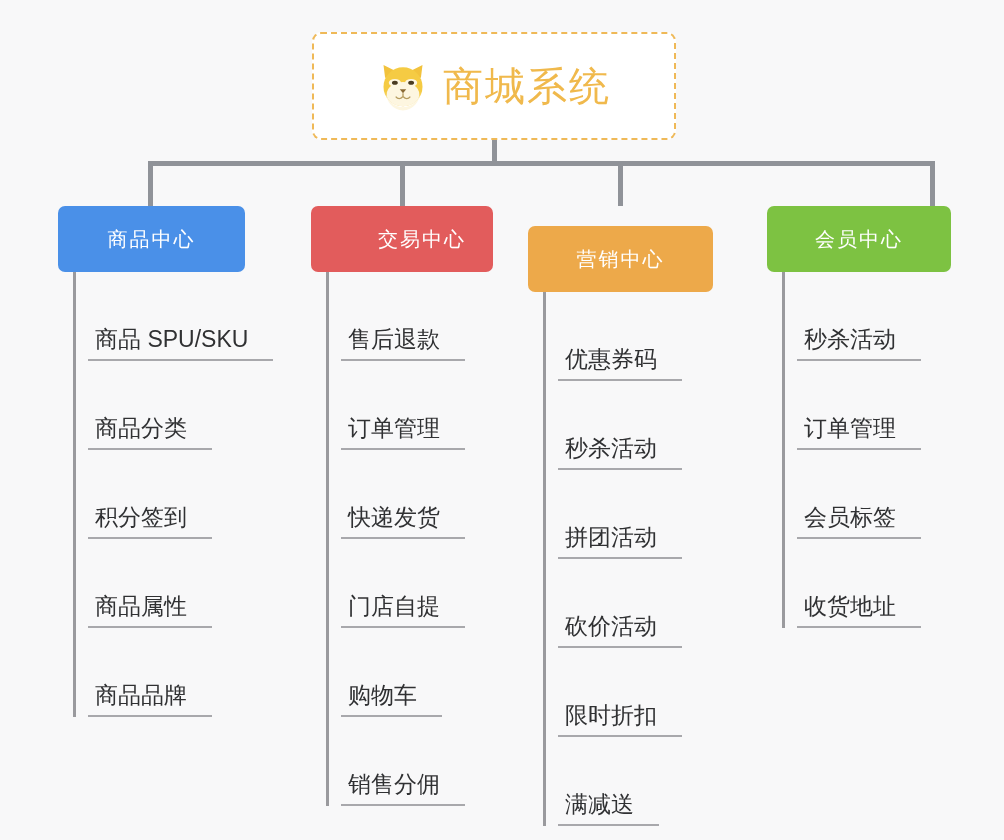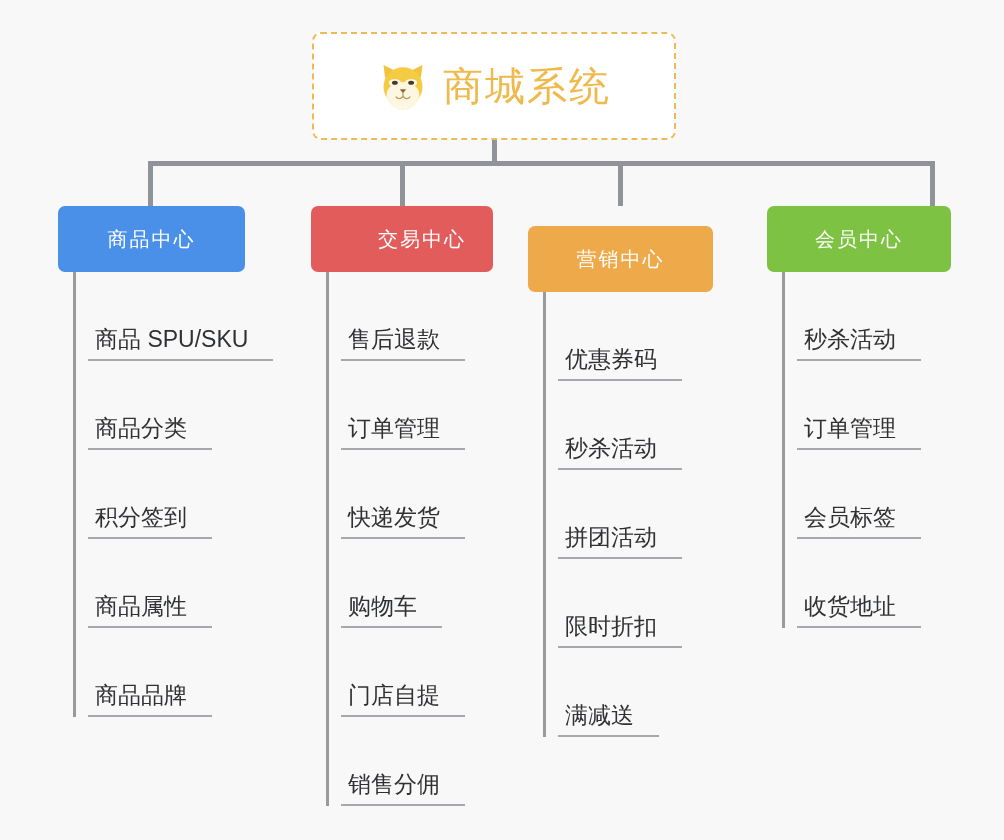--- a/index.html
+++ b/index.html
@@ -211,28 +211,28 @@
           </div>
           <div class="leaf">
             <span class="leaf-label">订单管理</span>
             <div class="leaf-rule" style="width: 124px;"></div>
           </div>
           <div class="leaf">
             <span class="leaf-label">快递发货</span>
             <div class="leaf-rule" style="width: 124px;"></div>
           </div>
           <div class="leaf">
+            <span class="leaf-label">门店自提</span>
+            <div class="leaf-rule" style="width: 124px;"></div>
+          </div>
+          <div class="leaf">
             <span class="leaf-label">购物车</span>
             <div class="leaf-rule" style="width: 101px;"></div>
           </div>
           <div class="leaf">
-            <span class="leaf-label">门店自提</span>
-            <div class="leaf-rule" style="width: 124px;"></div>
-          </div>
-          <div class="leaf">
             <span class="leaf-label">销售分佣</span>
             <div class="leaf-rule" style="width: 124px;"></div>
           </div>
         </div>
       </div>
       <div class="branch" style="left: 528px; width: 185px; margin-top: 20px;">
         <div class="branch-header" style="background: rgb(237, 169, 74); width: 185px;">营销中心</div>
         <div class="leaf-list">
           <div class="leaf">
             <span class="leaf-label">优惠券码</span>
@@ -240,20 +240,24 @@
           </div>
           <div class="leaf">
             <span class="leaf-label">秒杀活动</span>
             <div class="leaf-rule" style="width: 124px;"></div>
           </div>
           <div class="leaf">
             <span class="leaf-label">拼团活动</span>
             <div class="leaf-rule" style="width: 124px;"></div>
           </div>
           <div class="leaf">
+            <span class="leaf-label">砍价活动</span>
+            <div class="leaf-rule" style="width: 124px;"></div>
+          </div>
+          <div class="leaf">
             <span class="leaf-label">限时折扣</span>
             <div class="leaf-rule" style="width: 124px;"></div>
           </div>
           <div class="leaf">
             <span class="leaf-label">满减送</span>
             <div class="leaf-rule" style="width: 101px;"></div>
           </div>
         </div>
       </div>
       <div class="branch" style="left: 767px; width: 184px;">

